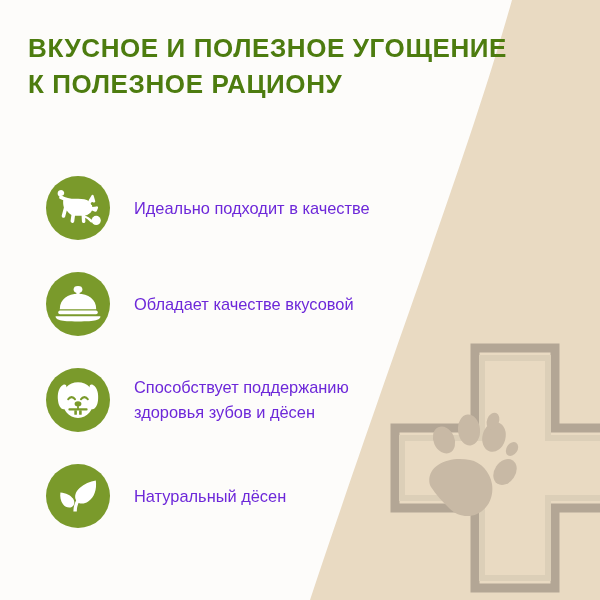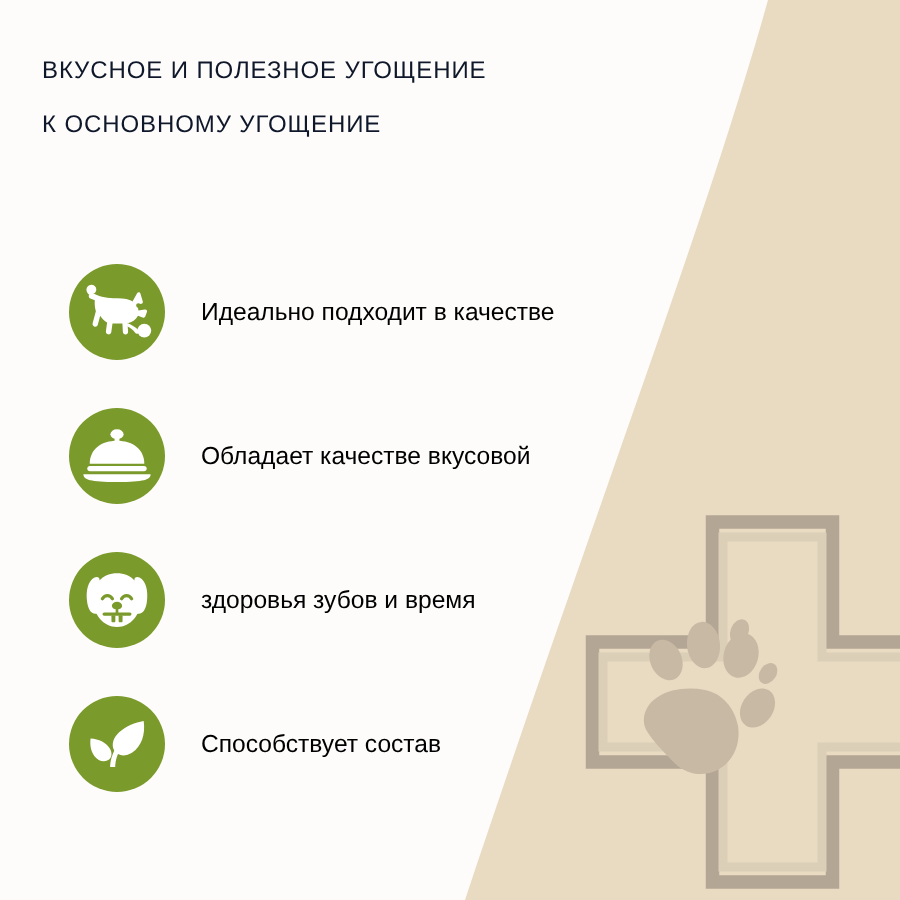--- a/index.html
+++ b/index.html
@@ -30,25 +30,25 @@
 
   
   .title-block {
     position: absolute;
     left: 28px;
     top: 30px;
     width: 540px;
     z-index: 5;
   }
   .title-line {
-    font-size: 16px;
-    font-weight: normal;
+    font-size: 26px;
+    font-weight: bold;
     letter-spacing: 0.6px;
     line-height: 36px;
-    color: #0f172a;
+    color: #4d7c0f;
     white-space: nowrap;
   }
 
   
   .features {
     position: absolute;
     left: 0;
     top: 160px;
     width: 600px;
     z-index: 5;
@@ -68,21 +68,21 @@
     background: #7a9a2b;
     display: flex;
     align-items: center;
     justify-content: center;
   }
   .feature-icon svg { display: block; }
   .feature-text {
     margin-left: 24px;
     font-size: 16.4px;
     line-height: 25px;
-    color: #000000;
+    color: #6d28d9;
     max-width: 420px;
   }
 </style>
 </head>
 <body>
 
 <div id="infographic">
 
   <svg class="bg-layer" viewBox="0 0 600 600">
     <defs>
@@ -130,21 +130,21 @@
           <ellipse cx="493" cy="421" rx="6" ry="8.5" transform="rotate(22 493 421)"></ellipse>
           <ellipse cx="512" cy="449" rx="5.5" ry="7.5" transform="rotate(34 512 449)"></ellipse>
         </g>
       </g>
 
     </g>
   </svg>
 
   <div class="title-block">
     <div class="title-line">ВКУСНОЕ И ПОЛЕЗНОЕ УГОЩЕНИЕ</div>
-    <div class="title-line">К ОСНОВНОМУ УГОЩЕНИЕ</div>
+    <div class="title-line">К ПОЛЕЗНОЕ РАЦИОНУ</div>
   </div>
 
   <div class="features">
 
     <div class="feature-row">
       <div class="feature-icon">
         <svg width="52" height="52" viewBox="0 0 52 52" aria-hidden="true">
           <g fill="#ffffff">
 
             <path d="M7.5,14.5 C5.2,13.0 5.0,9.8 7.2,8.4 C9.3,7.1 12.0,8.4 12.2,10.8
@@ -242,21 +242,22 @@
             <rect x="24.1" y="30.8" width="1.8" height="3.6" rx="0.9"></rect>
 
             <path d="M16.4,34.4 L33.6,34.4" stroke="#7a9a2b" stroke-width="2.1" stroke-linecap="round"></path>
 
             <rect x="21.3" y="35.2" width="2.6" height="4.6" rx="0.6"></rect>
             <rect x="26.1" y="35.2" width="2.6" height="4.6" rx="0.6"></rect>
           </g>
         </svg>
       </div>
       <div class="feature-text">
-        <div>здоровья зубов и время</div>
+        <div>Способствует поддержанию</div>
+        <div>здоровья зубов и дёсен</div>
       </div>
     </div>
 
     <div class="feature-row">
       <div class="feature-icon">
         <svg width="48" height="48" viewBox="0 0 48 48" aria-hidden="true">
           <g fill="#ffffff">
 
             <path d="M41.8,8.6 C43.0,17.6 40.4,25.4 34.2,29.6
                      C29.4,32.8 24.4,32.0 22.2,28.4
@@ -269,19 +270,19 @@
                      C6.6,29.0 5.8,24.6 6.4,20.4 Z"></path>
 
             <path d="M19.4,39.4 C19.4,34.0 22.0,26.0 28.4,19.6
                      C29.1,18.9 30.1,18.9 30.7,19.6
                      C31.2,20.2 31.2,21.1 30.6,21.7
                      C25.2,27.2 22.8,34.2 22.8,39.4 Z"></path>
           </g>
         </svg>
       </div>
       <div class="feature-text">
-        <div>Способствует состав</div>
+        <div>Натуральный дёсен</div>
       </div>
     </div>
 
   </div>
 
 </div>
 
 </body></html>

